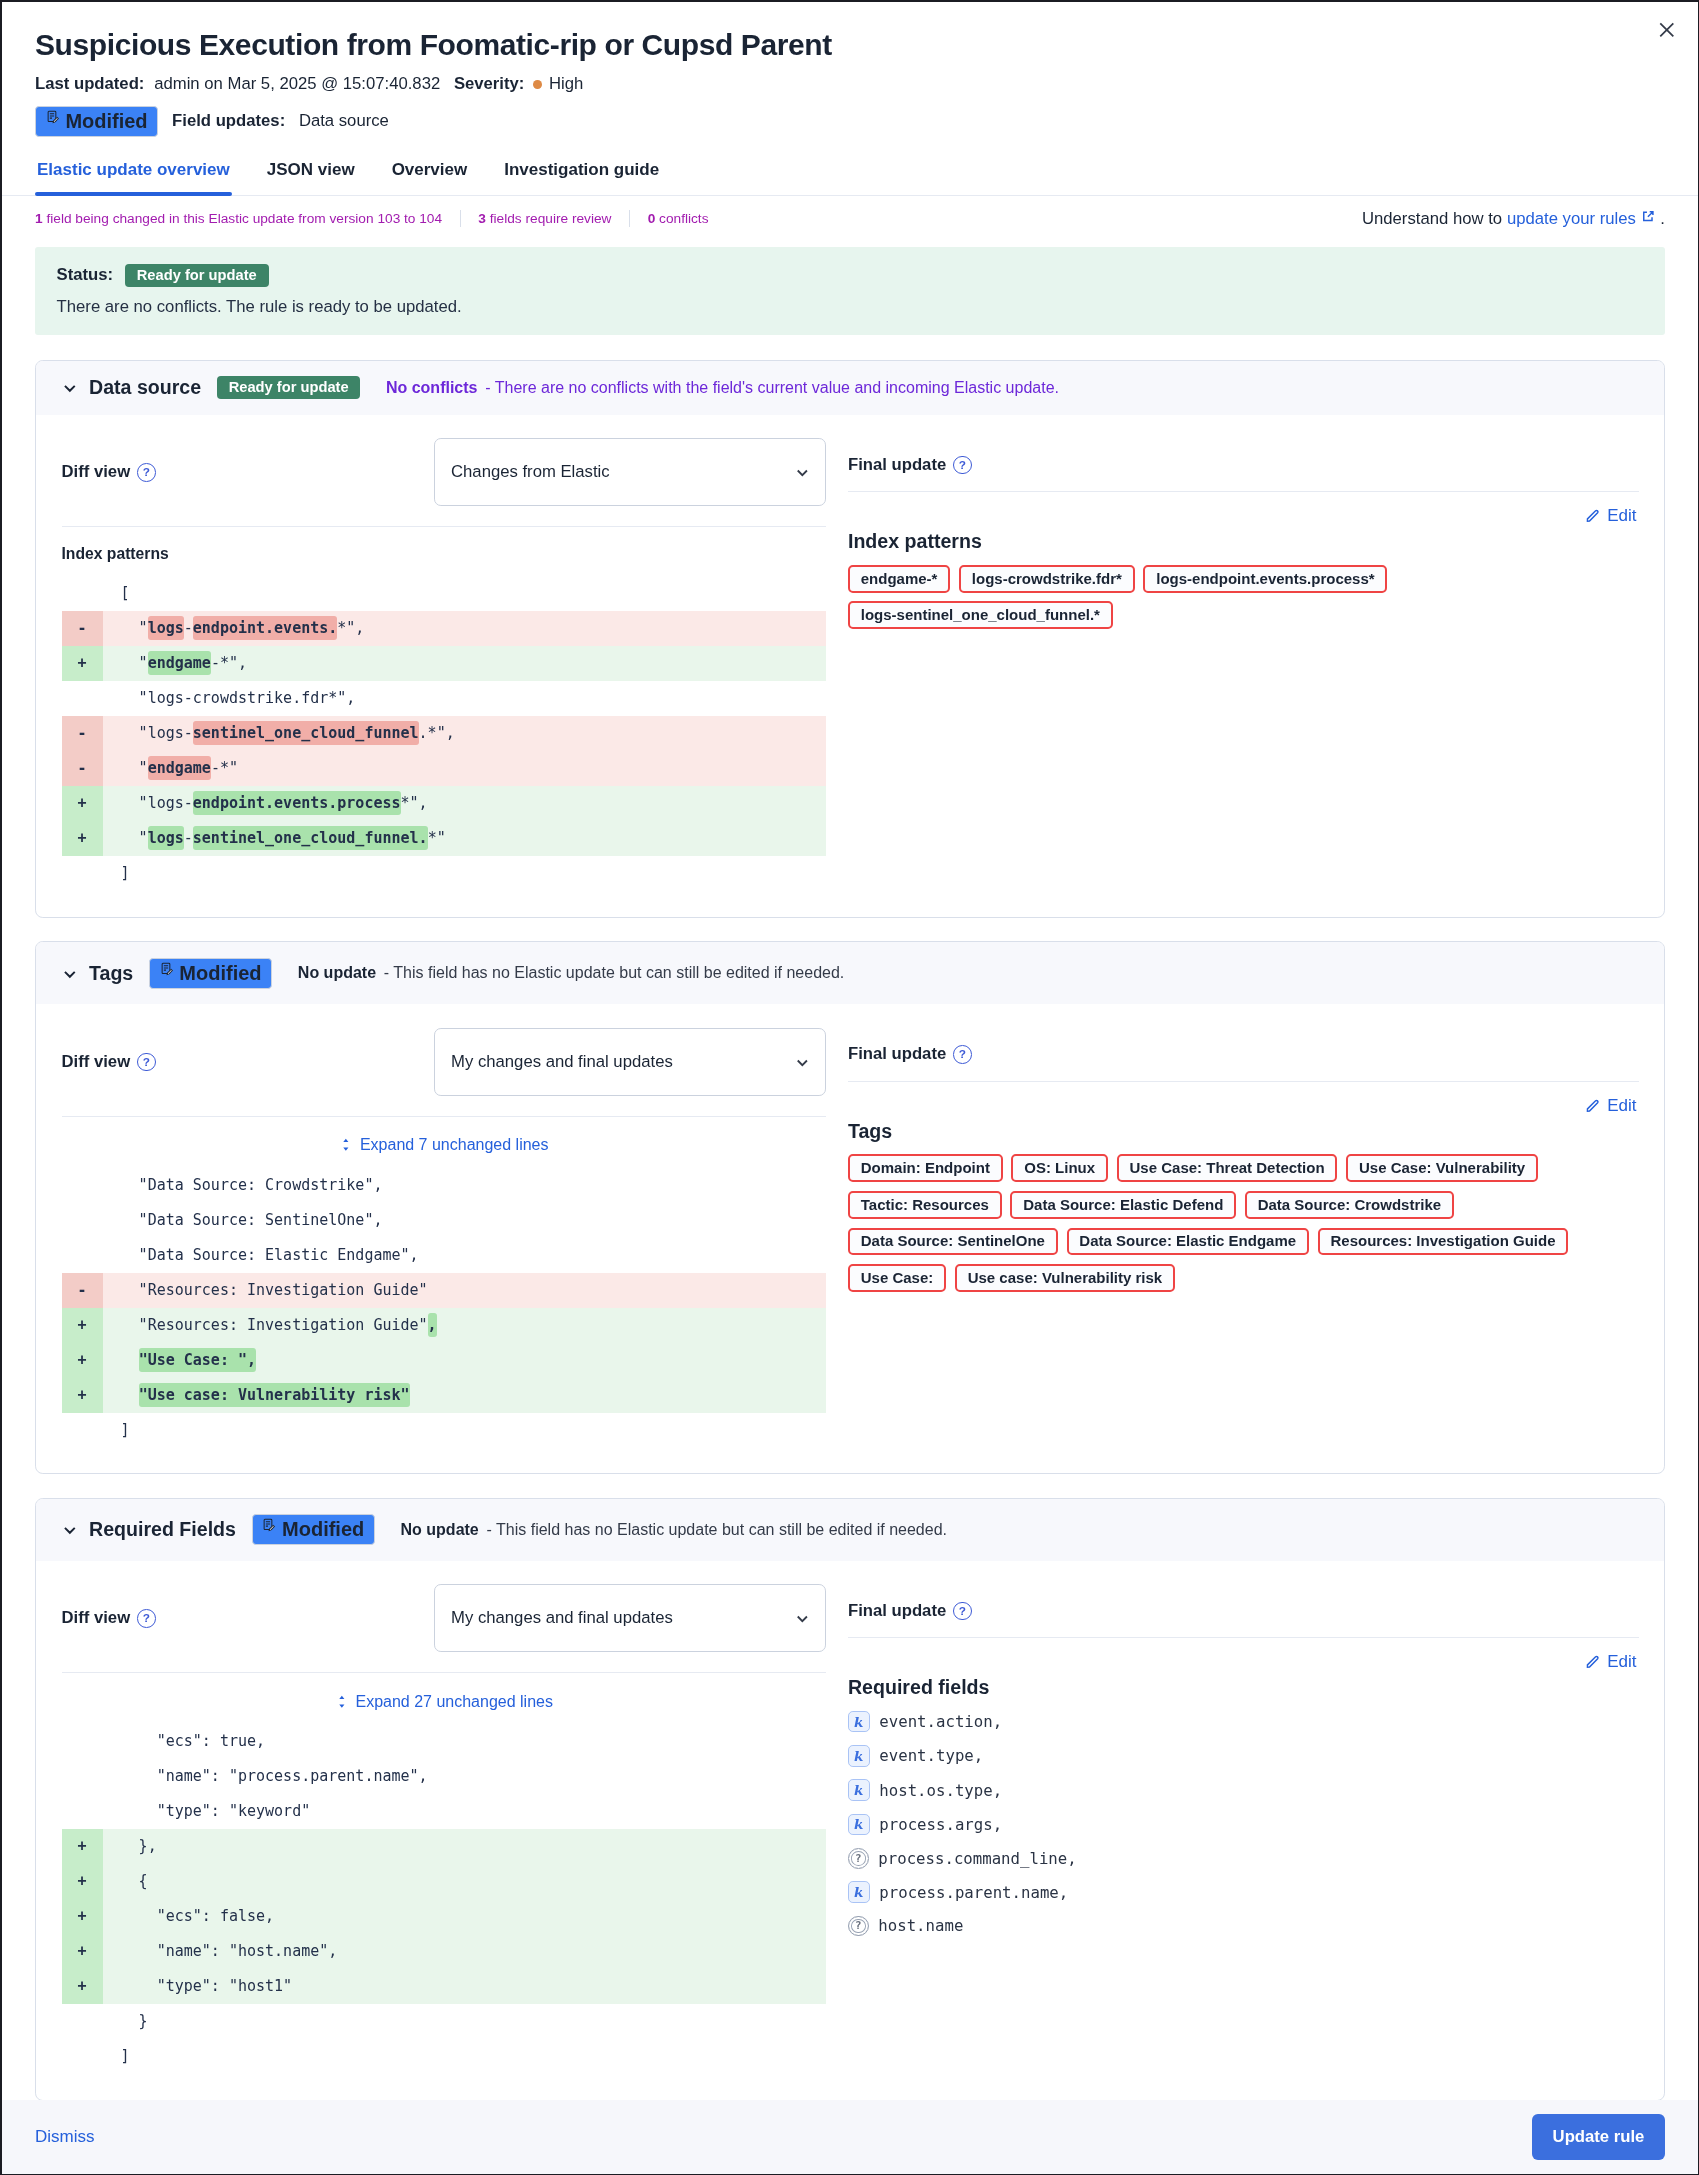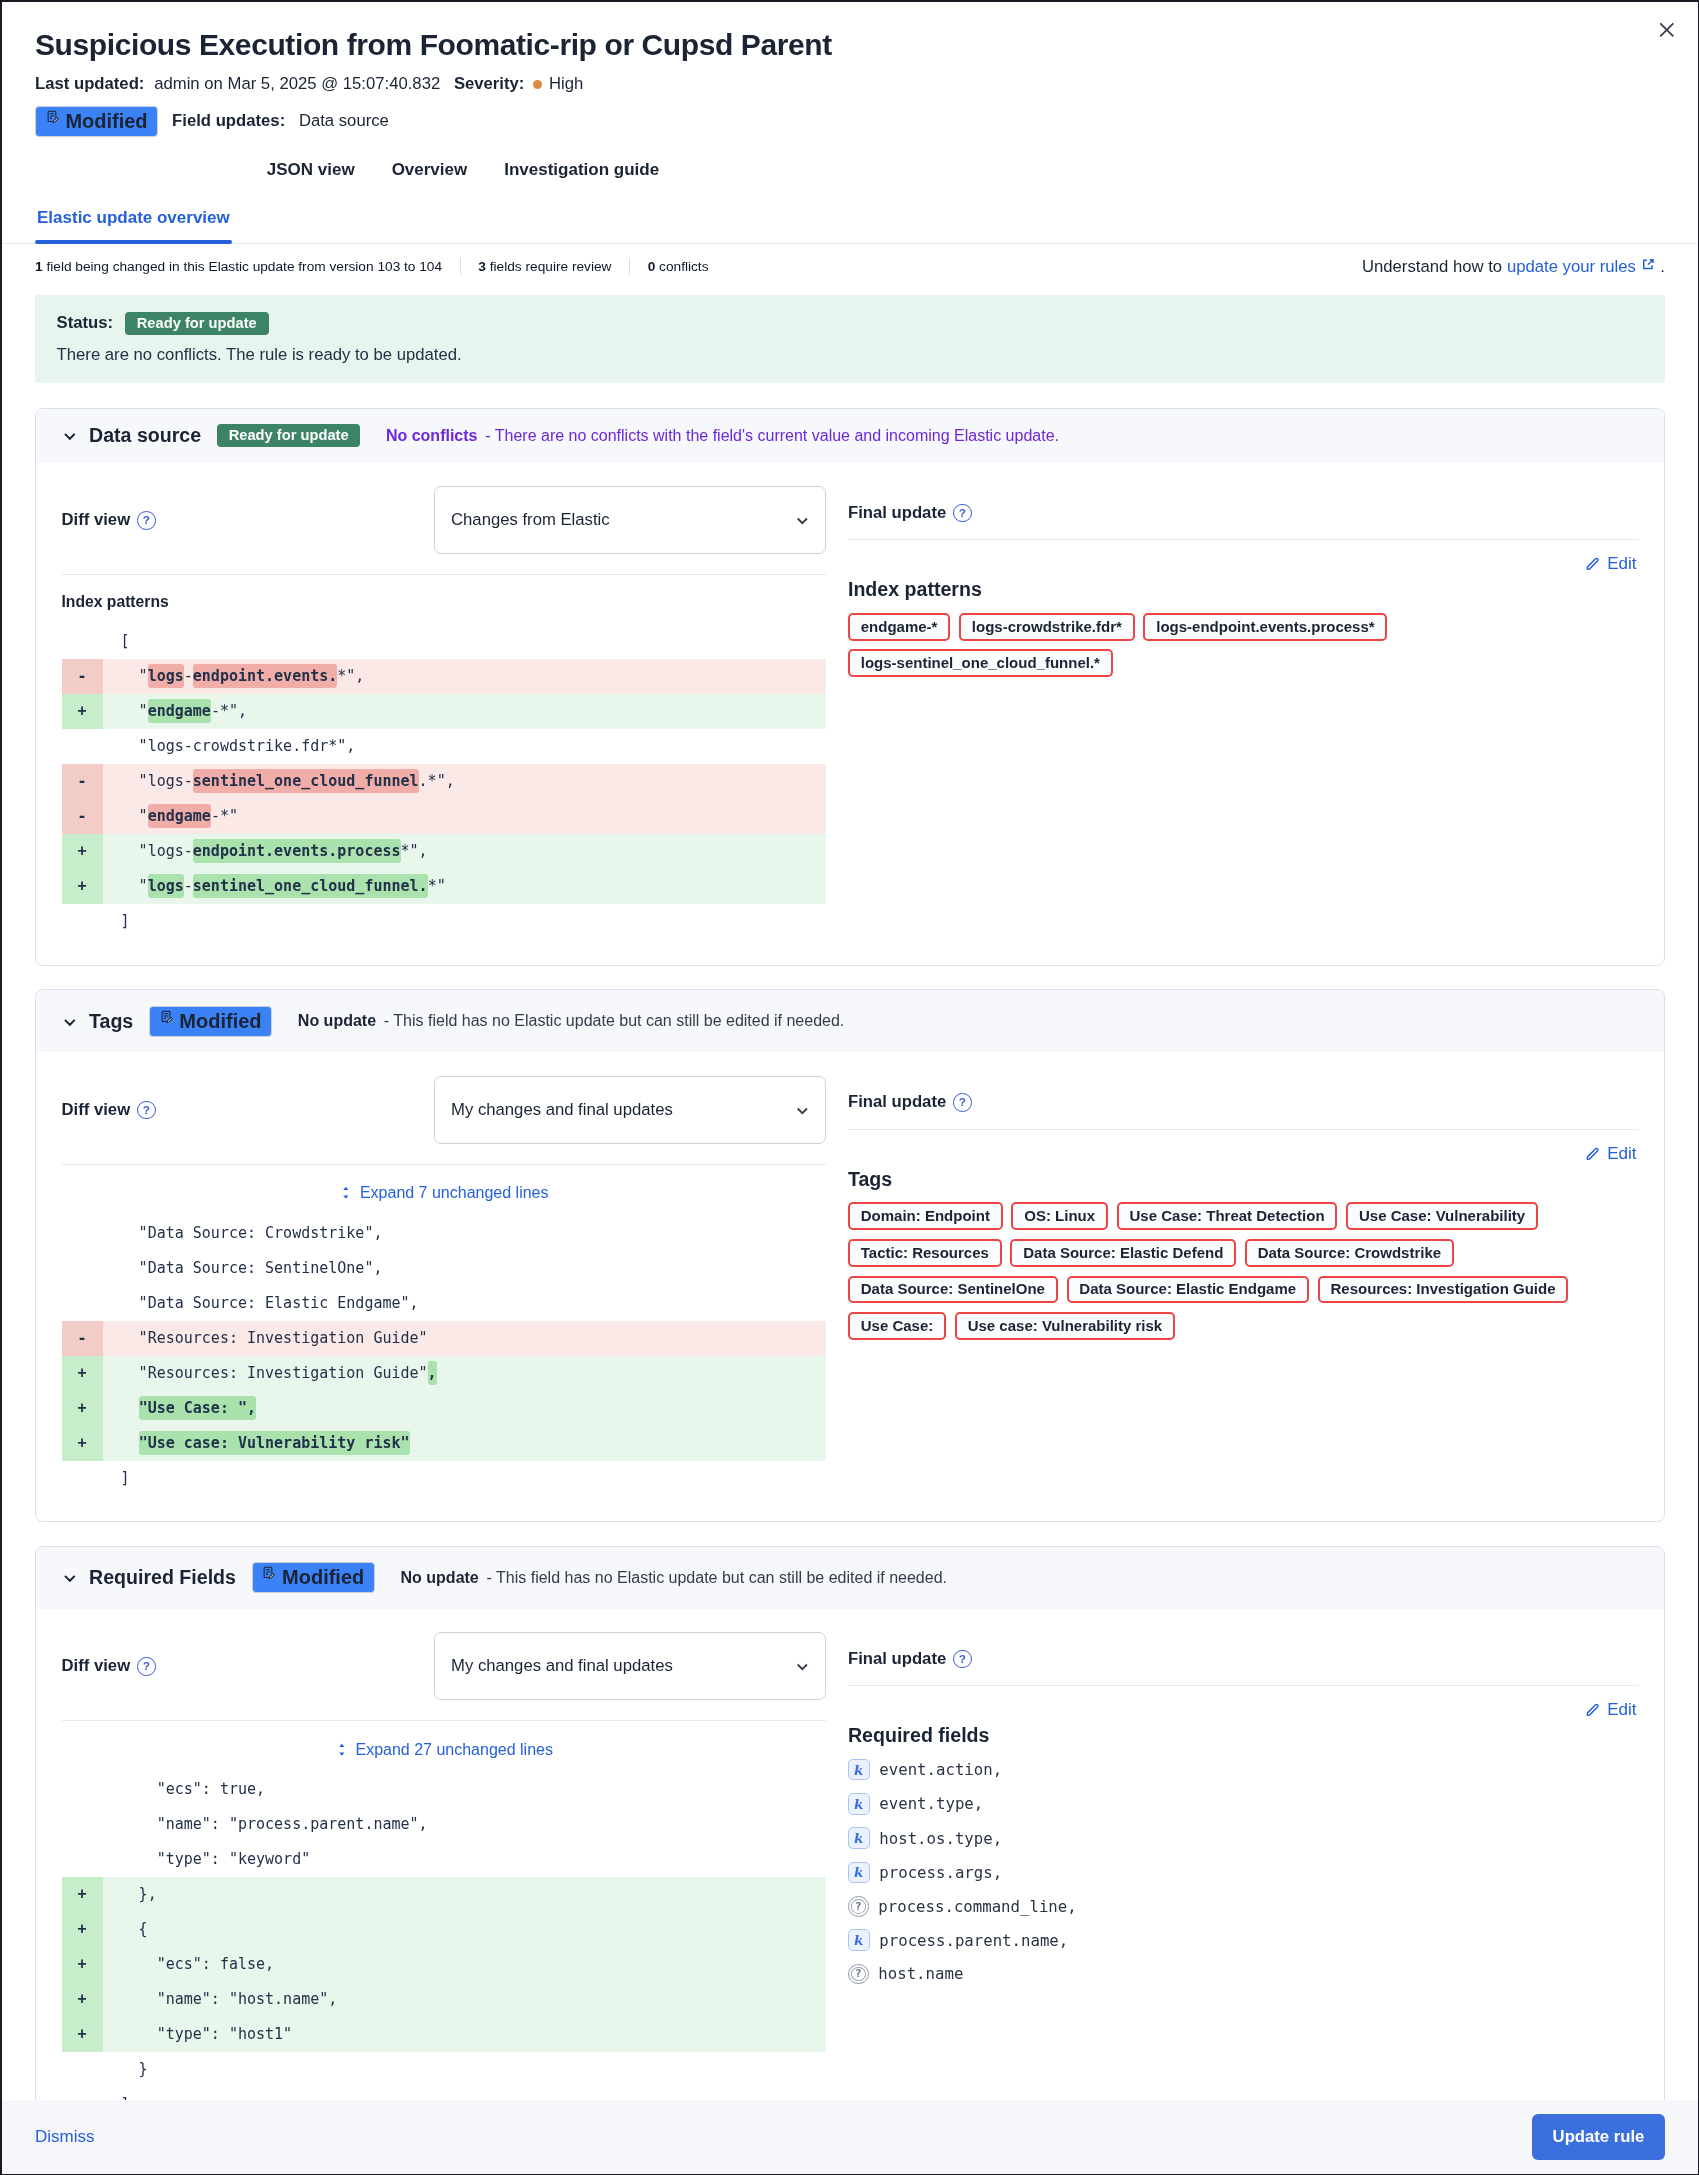--- a/index.html
+++ b/index.html
@@ -16,26 +16,26 @@
   .meta-row { margin-top:12.7px; font-size:16.7px; color:#1A2434; display:flex; align-items:center; }
   .meta-row b { font-weight:700; }
   .meta-sep { width:9.8px; }
   .sev-dot { width:8.8px; height:8.8px; border-radius:50%; background:#DE8A45; display:inline-block; margin:0 6.9px 0 8.8px; }
   .badge-row { margin-top:11.8px; display:flex; align-items:center; gap:13.7px; font-size:16.7px; color:#1A2434; }
   .chip { display:inline-flex; align-items:flex-start; gap:5.9px; border:1px solid #CBD2DE; border-radius:3.9px;
           padding:2.9px 9.8px; font-size:20px; font-weight:600; color:#1A2434; background:#3b82f6; }
   .chip svg { width:13.7px; height:13.7px; stroke:#1A2434; stroke-width:1.2; fill:none; }
   .tabs-bar { margin-top:19.6px; padding:0 33px; display:flex; gap:33px; border-bottom:1px solid #E6EAF2; }
   .tab { font-size:17px; font-weight:600; color:#1A2434; padding:3.9px 2px 14.7px; position:relative; cursor:pointer; }
-  .tab.active { color:#2560DB;margin-top:48px; }
+  .tab.active { color:#2560DB; }
   .tab.active::after { content:''; position:absolute; left:0; right:0; bottom:-1px; height:3.9px; background:#2560DB; border-radius:2px; }
 
   
   .stats-row { padding:12.7px 33px; display:flex; align-items:center; justify-content:space-between; }
-  .stats-left { display:flex; align-items:center; gap:17.6px; font-size:13.7px; color:#0f172a; }
+  .stats-left { display:flex; align-items:center; gap:17.6px; font-size:13.7px; color:#a21caf; }
   .stats-left b { font-weight:700; }
   .stat-div { width:1px; height:17.6px; background:#D9DFEA; }
   .stats-right { font-size:16.7px; color:#1A2434; display:flex; align-items:center; gap:4.9px; }
   .link { color:#2560DB; cursor:pointer; }
   .ext-icon svg { width:14.7px; height:14.7px; stroke:#2560DB; stroke-width:1.6; fill:none; }
 
   
   .scroll-body { flex:1; padding:5.9px 33px 0; overflow:hidden; }
   .callout { background:#E7F5EE; border-radius:3px; padding:16.7px 21.6px 17.6px; margin-bottom:24.5px; }
   .callout-line1 { display:flex; align-items:center; gap:11.8px; }

